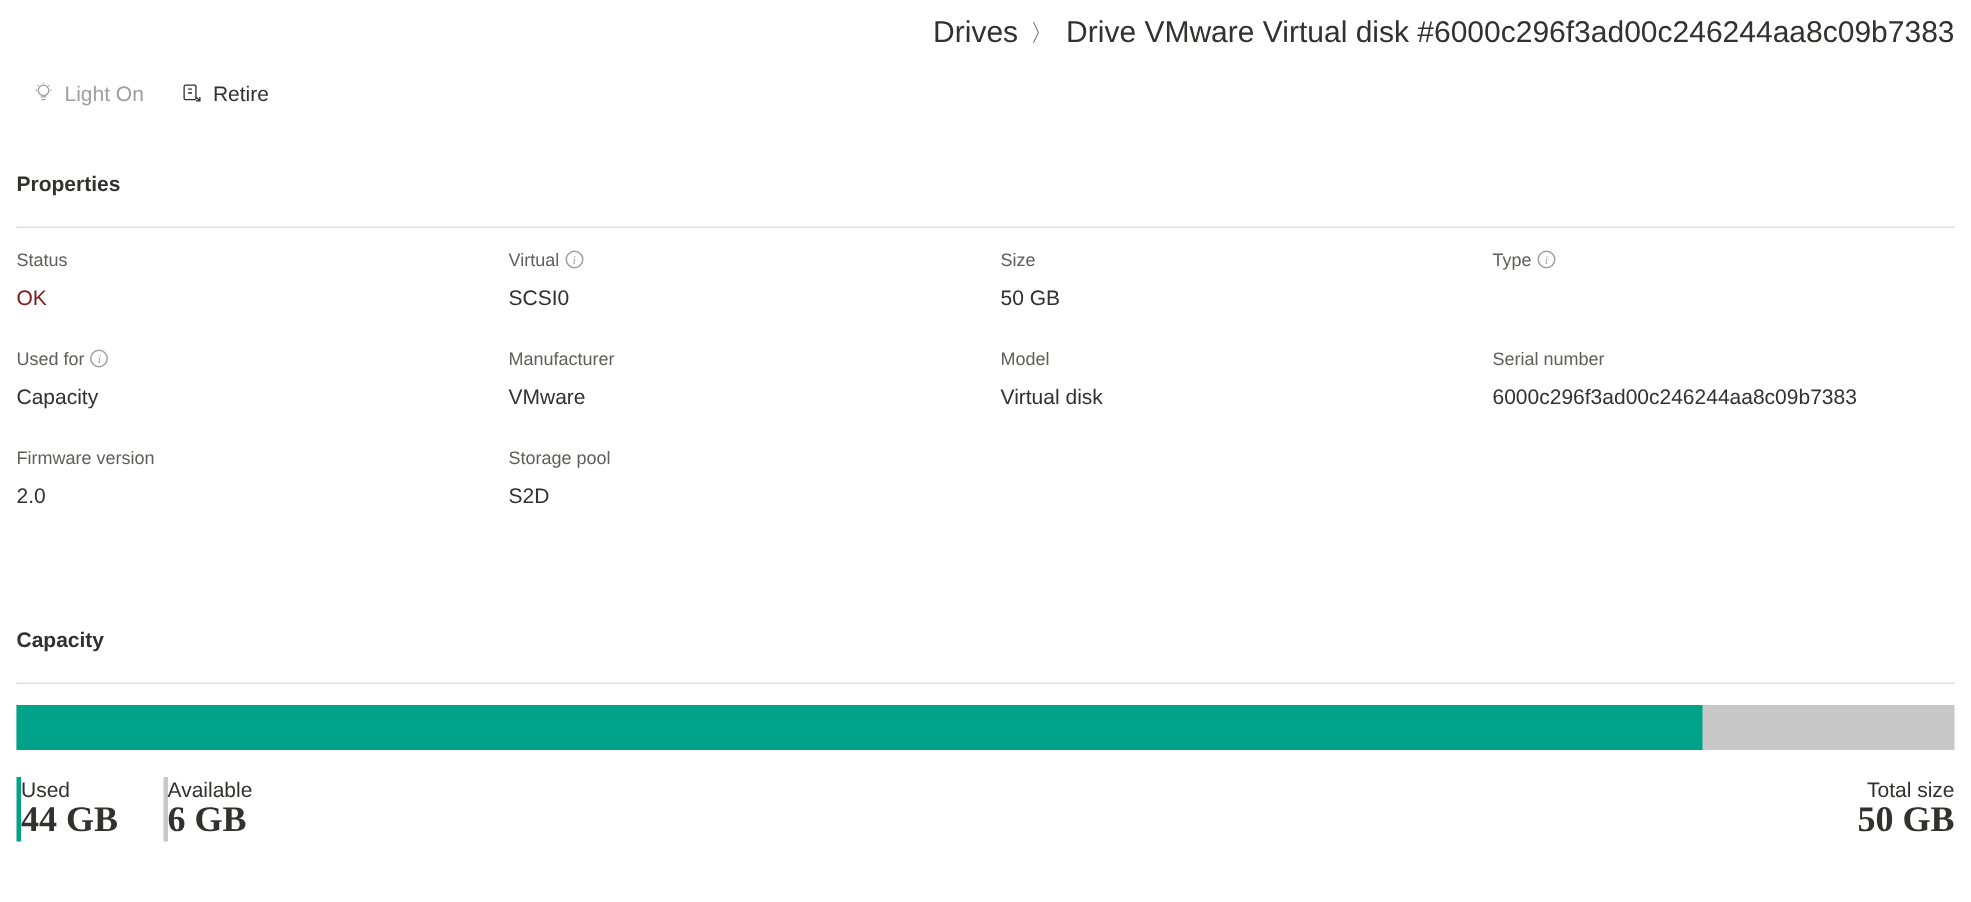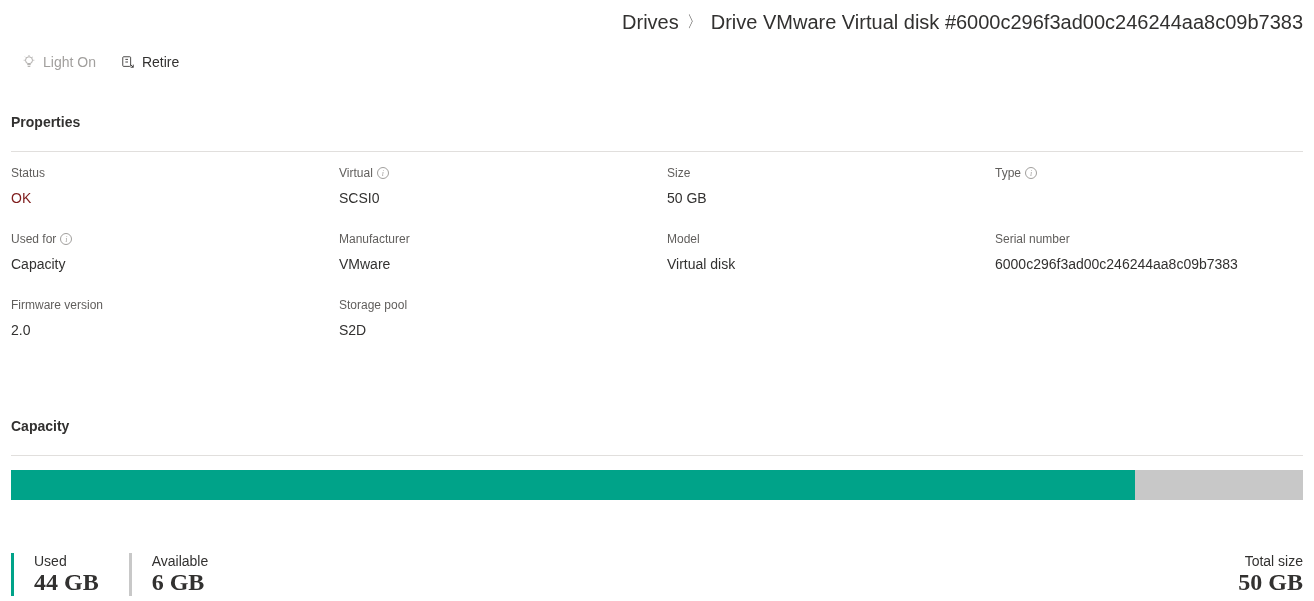--- a/index.html
+++ b/index.html
@@ -125,22 +125,21 @@
       display: flex;
       justify-content: space-between;
       align-items: flex-start;
     }
     .capacity-stats-left {
       display: flex;
       gap: 30px;
     }
     .stat-block {
       border-left: 3px solid;
-      padding-left: 20px;
-      margin-top: 35px;
+      padding-left: 0;
     }
     .stat-block.used {
       border-color: #00a389;
     }
     .stat-block.available {
       border-color: #c8c8c8;
     }
     .stat-block.total {
       text-align: right;
       border: none;

